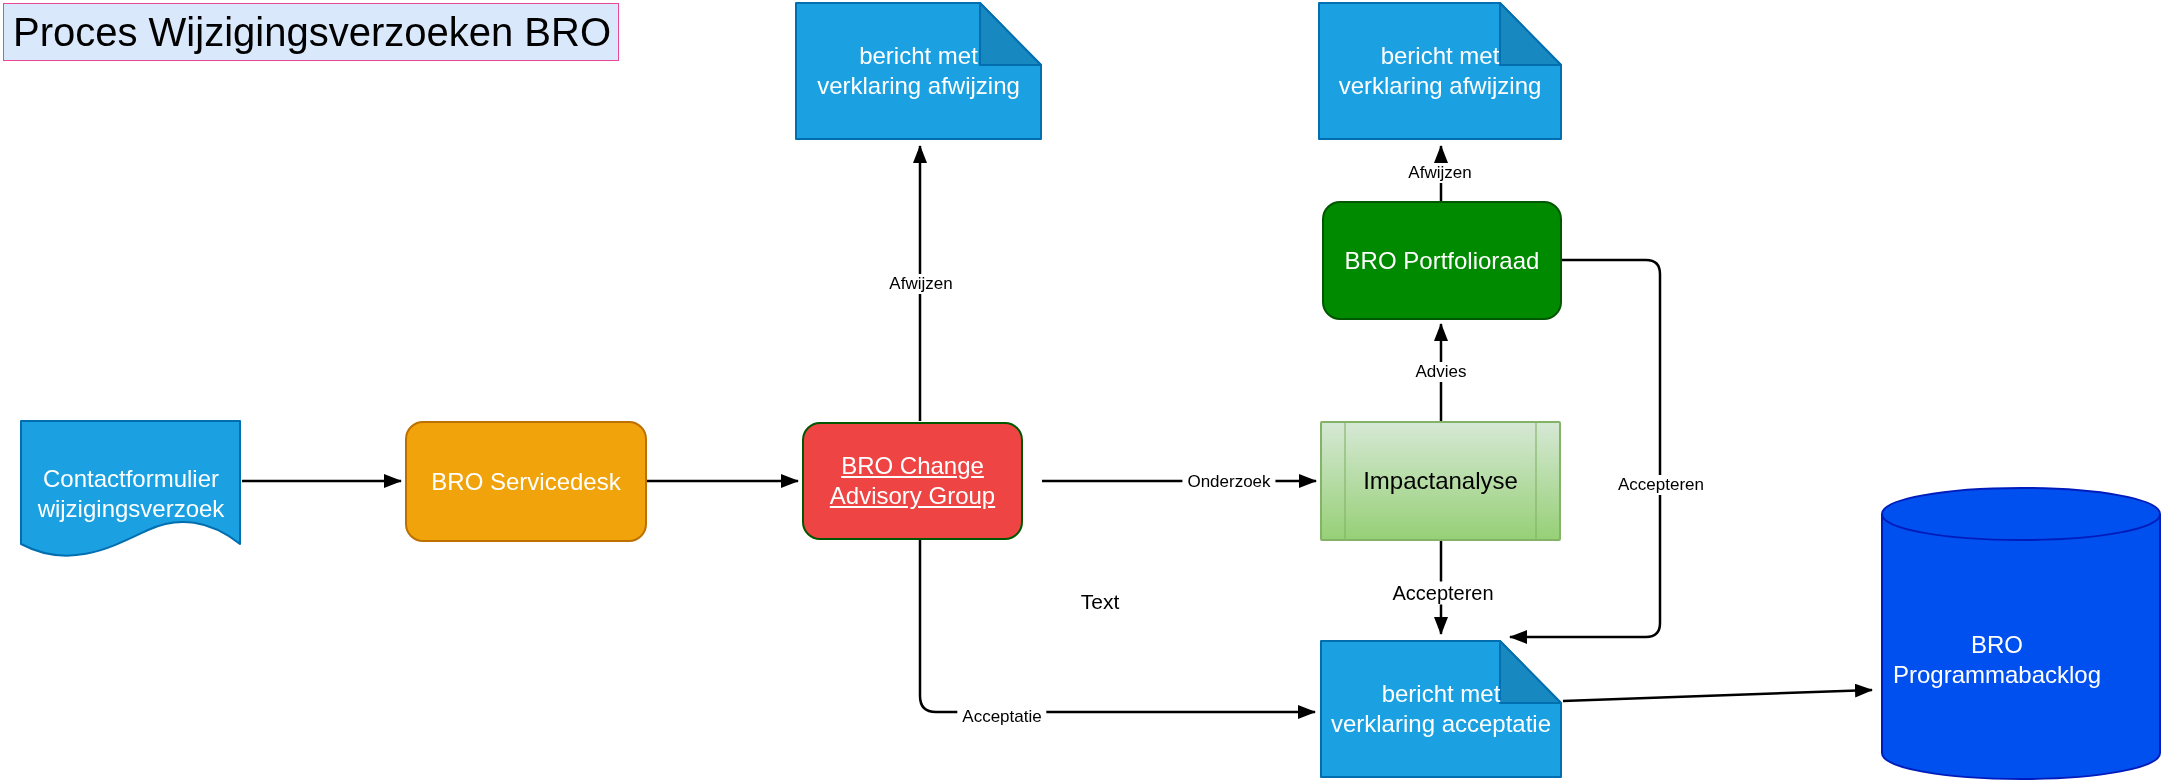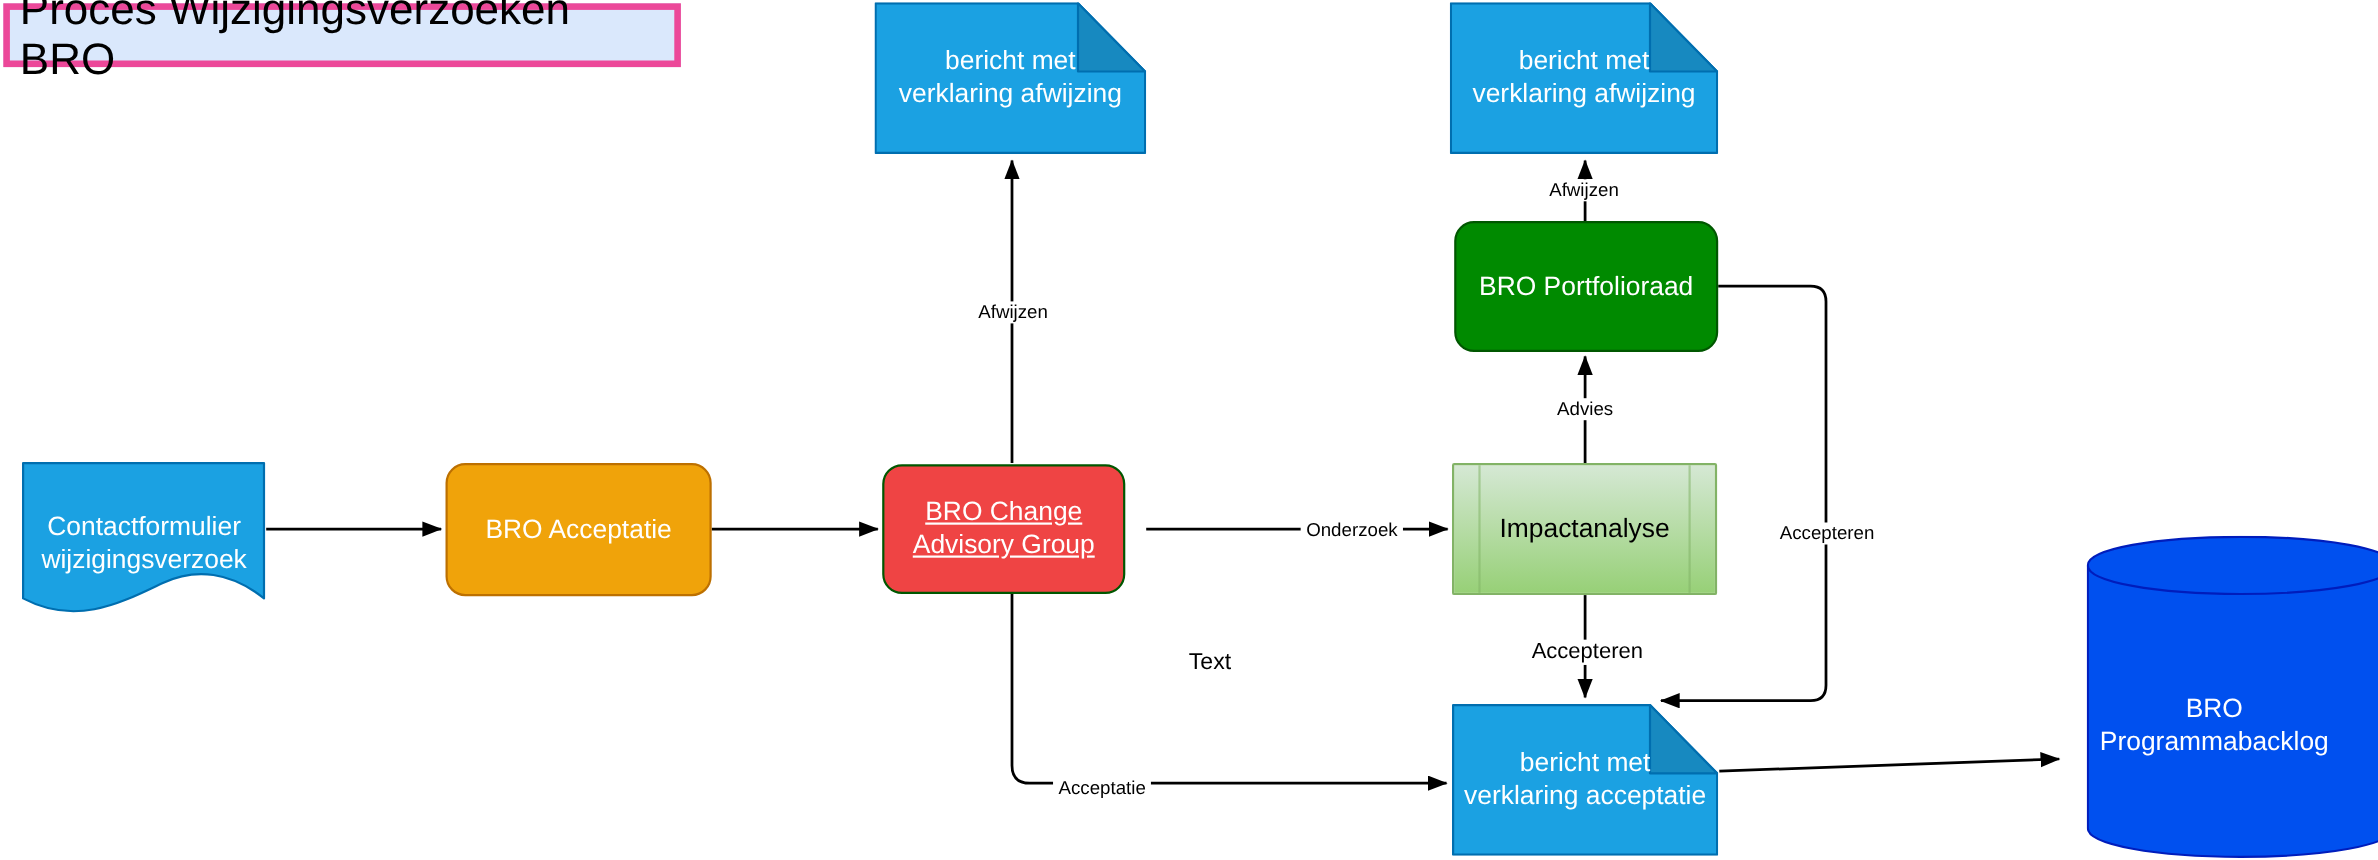--- a/index.html
+++ b/index.html
@@ -4,21 +4,21 @@
 <style>
   html,body{margin:0;padding:0;background:#ffffff;font-family:"Liberation Sans",sans-serif;}
   .canvas{position:relative;width:2162px;height:782px;background:#ffffff;overflow:hidden;}
 
   
   .node{position:absolute;box-sizing:border-box;display:flex;align-items:center;justify-content:center;
         text-align:center;color:#ffffff;font-size:24px;line-height:30px;}
   .rounded{border-radius:18px;border:2px solid transparent;}
 
   .title-box{position:absolute;left:3px;top:3px;width:616px;height:58px;background:#DAE8FC;
-             border:6px solid #ec4899;box-sizing:border-box;display:flex;align-items:center;
+             border:1px solid #ec4899;box-sizing:border-box;display:flex;align-items:center;
              padding-left:9px;font-size:40px;color:#000000;}
 
   .servicedesk{left:405px;top:421px;width:242px;height:121px;background:#F0A30A;border-color:#BD7000;}
   .cag{left:802px;top:422px;width:221px;height:118px;background:#ef4444;border-color:#005700;text-decoration:underline;}
   .portfolioraad{left:1322px;top:201px;width:240px;height:119px;background:#008A00;border-color:#005700;}
 
   .impact{left:1320px;top:421px;width:241px;height:120px;color:#000000;
           background:linear-gradient(#D5E8D4,#97D077);border:2px solid #82B366;border-radius:2px;}
   .impact .bar{position:absolute;top:0;bottom:0;width:2px;background:#82B366;opacity:.55;}
   .impact .bar.left{left:22px;} .impact .bar.right{right:22px;}
@@ -28,21 +28,21 @@
   .shape svg{position:absolute;left:0;top:0;display:block;}
   .shape .lbl{position:absolute;left:0;right:0;display:flex;flex-direction:column;align-items:center;
               justify-content:center;color:#ffffff;font-size:24px;line-height:30px;text-align:center;}
 
   .contact{left:20px;top:420px;width:222px;height:144px;}
   .contact .lbl{top:12px;height:124px;}
   .note-left{left:795px;top:2px;width:247px;height:138px;}
   .note-right{left:1318px;top:2px;width:244px;height:138px;}
   .note-accept{left:1320px;top:640px;width:242px;height:138px;}
   .note-left .lbl,.note-right .lbl,.note-accept .lbl{top:0;height:100%;}
-  .cylinder{left:1881px;top:487px;width:232px;height:293px;margin-left:16px;}
+  .cylinder{left:1881px;top:487px;width:232px;height:293px;}
   .cylinder .lbl{top:143px;}
 
   
   .wires{position:absolute;left:0;top:0;width:2162px;height:782px;pointer-events:none;}
 
   
   .elabel{position:absolute;transform:translate(-50%,-50%);background:#ffffff;padding:0 5px;
           font-size:17px;color:#000000;white-space:nowrap;}
   .elabel.small{font-size:20px;padding:0 3px;}
   .elabel.free{background:transparent;font-size:21px;}
@@ -78,21 +78,21 @@
     <svg width="222" height="144" viewBox="0 0 222 144">
       <path d="M1 1 H220 V124 C190 100 158 96 128 110 C92 127 50 150 1 124 Z" fill="#1BA1E2" stroke="#006EAF" stroke-width="2" stroke-linejoin="round"></path>
     </svg>
     <div class="lbl">
       <div>Contactformulier</div>
       <div>wijzigingsverzoek</div>
     </div>
   </div>
 
   <div class="node rounded servicedesk">
-    <span>BRO Acceptatie</span>
+    <span>BRO Servicedesk</span>
   </div>
 
   <div class="node rounded cag">
     <div>
       <div>BRO Change</div>
       <div>Advisory Group</div>
     </div>
   </div>
 
   <div class="shape note-left">

